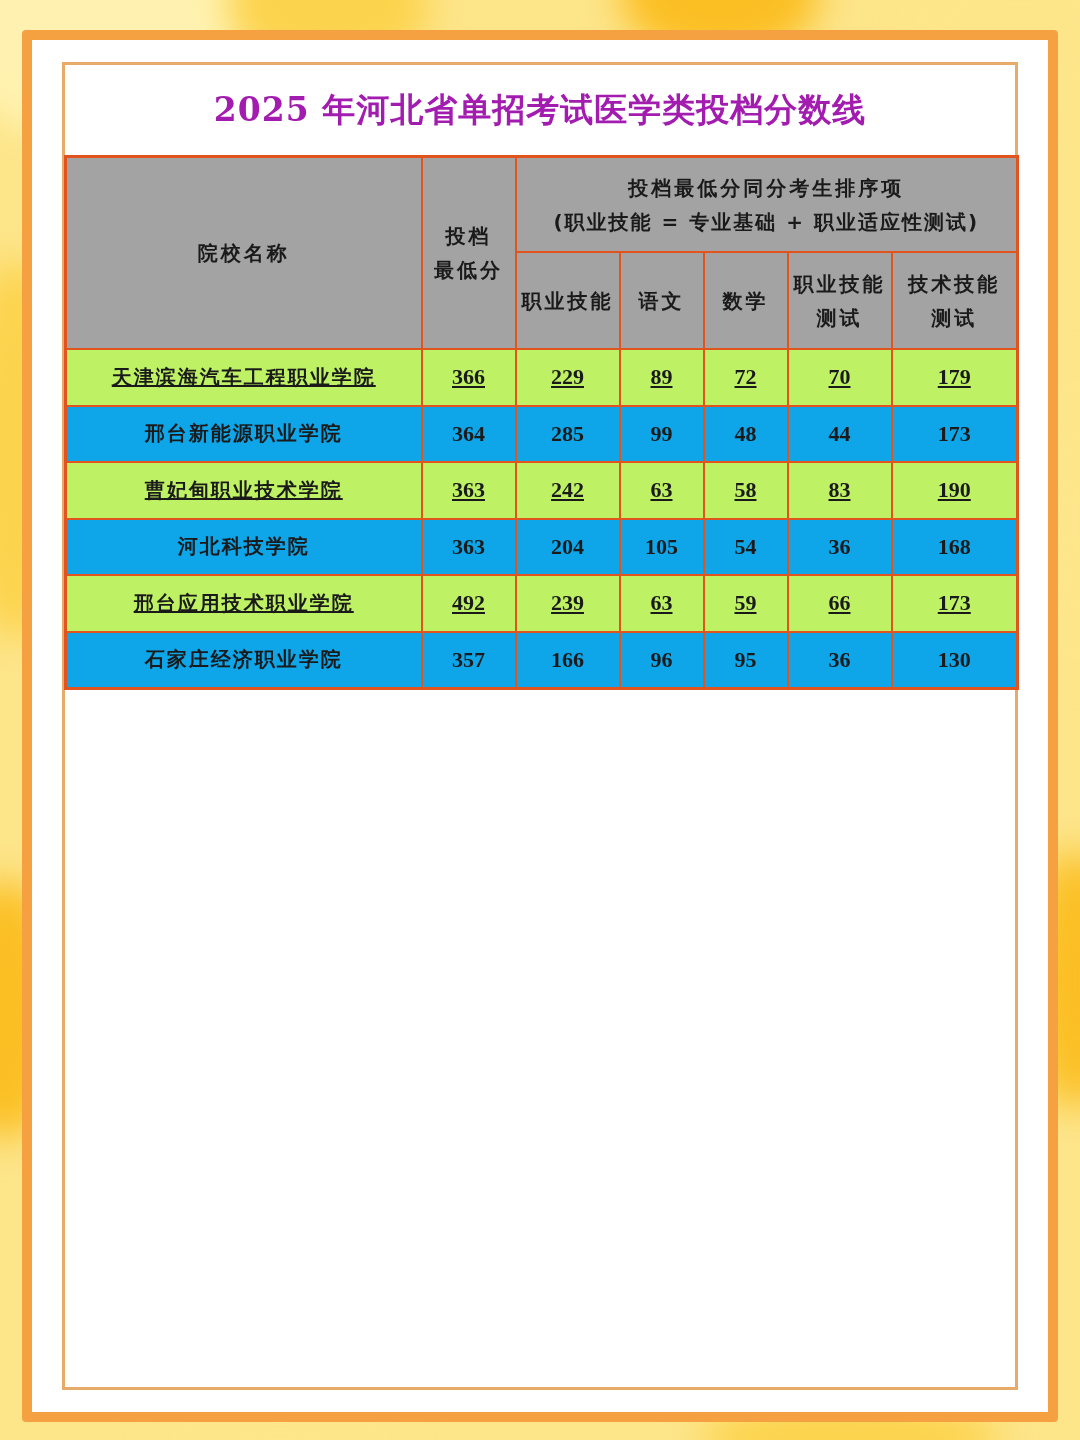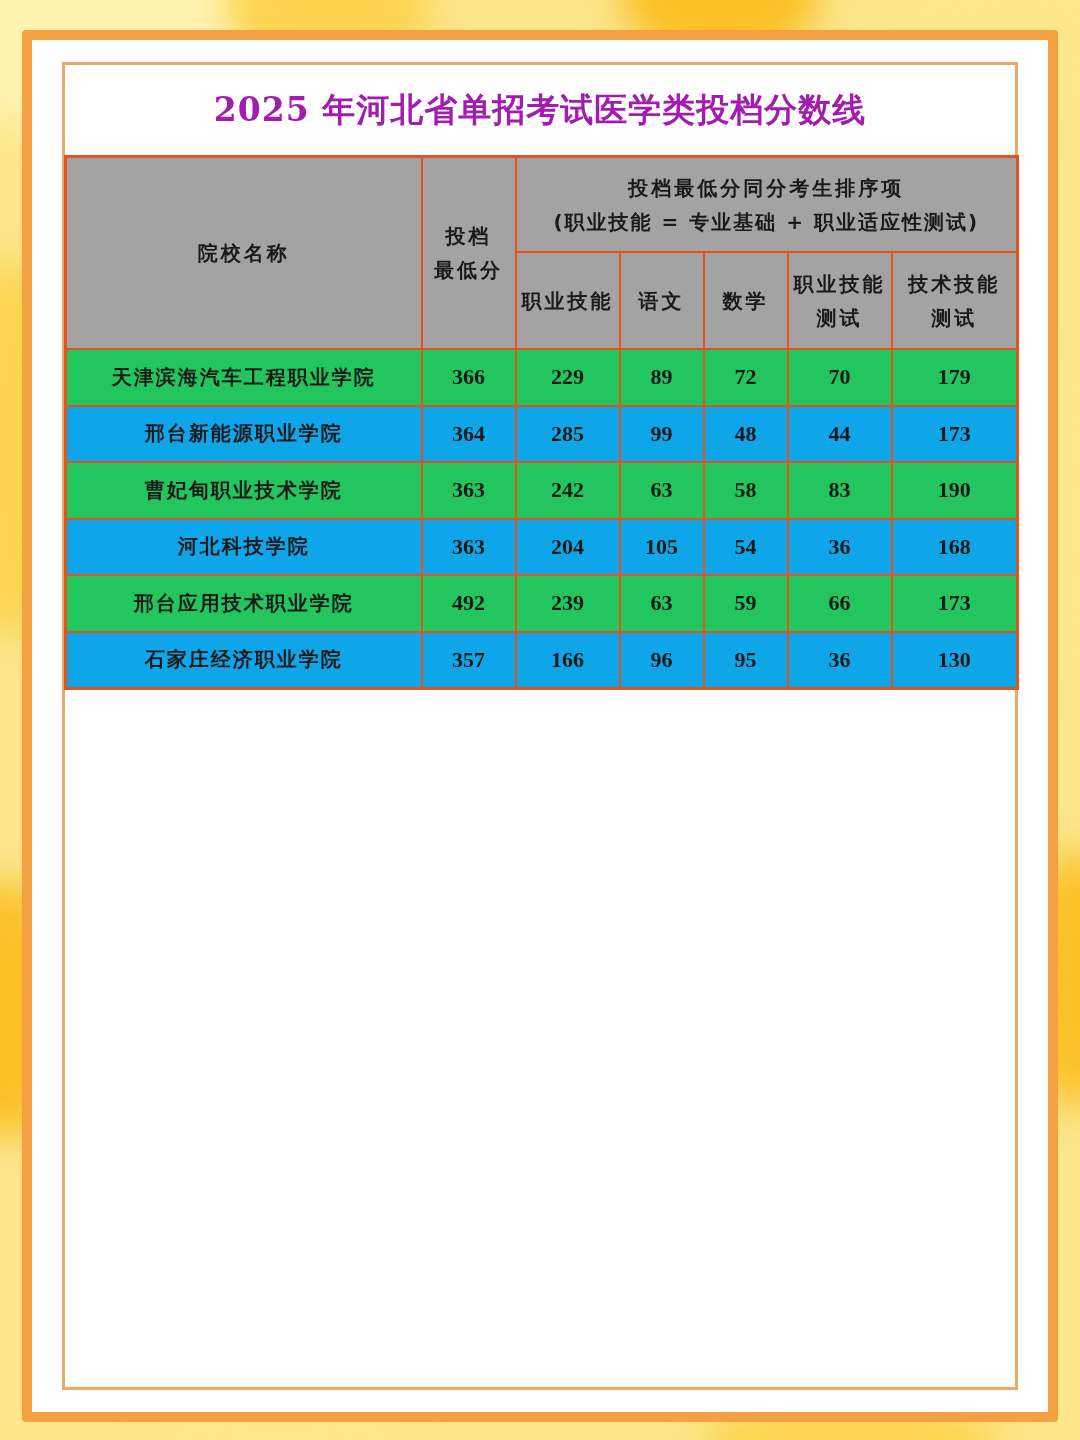--- a/index.html
+++ b/index.html
@@ -35,21 +35,21 @@
     background:#a3a3a3; font-weight:bold; font-size:20px; letter-spacing:3px; line-height:34px;
   }
   th.group { height:93px; font-size:20px; line-height:34px; }
   th.sub { height:95px; }
   td.name { font-size:20px; letter-spacing:2px; font-weight:bold; color:#222; }
   td.num {
     font-family: "Liberation Serif", "DejaVu Serif", serif;
     font-weight:bold; font-size:22px; color:#111;
   }
   tr.data { height:56.5px; }
-  tr.data.odd td { background:#22c55e; }
+  tr.data.odd td { background:#bef264;text-decoration:underline; }
   tr.data.even td { background:#0ea5e9; }
 </style>
 </head>
 <body>
 
 <div class="bokeh" style="left:-60px;top:-80px;width:300px;height:220px;background:#fff2b0;"></div>
 <div class="bokeh" style="left:230px;top:-60px;width:200px;height:130px;background:#fcd34d;"></div>
 <div class="bokeh" style="left:620px;top:-70px;width:200px;height:130px;background:#fbbf24;"></div>
 <div class="bokeh" style="left:900px;top:-40px;width:240px;height:160px;background:#fde68a;"></div>
 <div class="bokeh" style="left:-40px;top:260px;width:110px;height:380px;background:#fcd34d;"></div>

